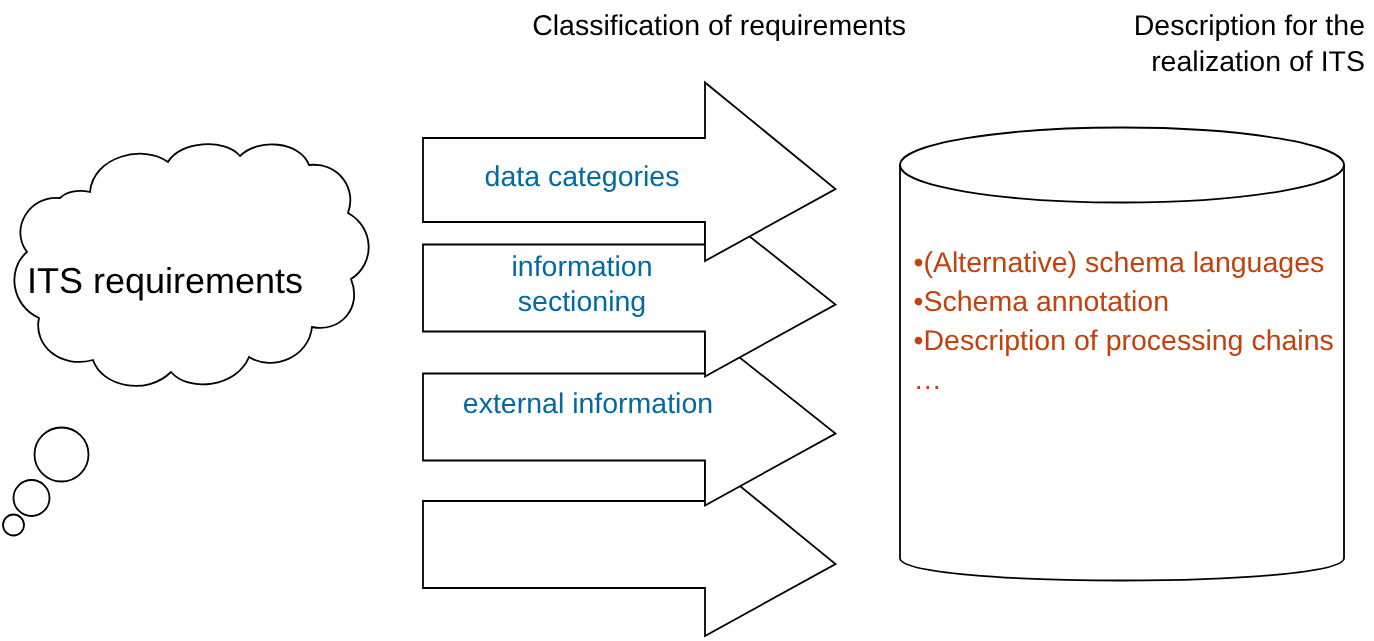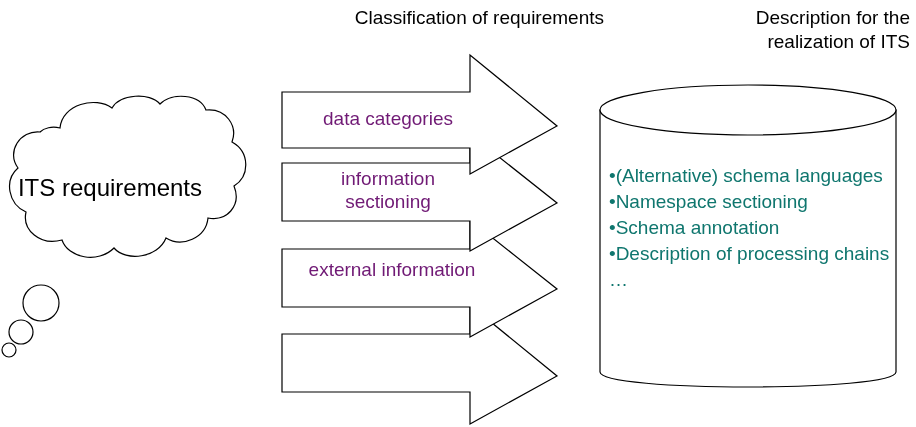--- a/index.html
+++ b/index.html
@@ -38,21 +38,21 @@
     fill: #ffffff;
     stroke: #000000;
     stroke-width: 1.2;
   }
 
   .lbl {
     position: absolute;
     text-align: center;
     font-size: 19px;
     line-height: 23px;
-    color: #701a75;
+    color: #0369a1;
     white-space: pre-line;
   }
   #cloud-text {
     position: absolute;
     left: 4px;
     top: 174px;
     width: 212px;
     text-align: center;
     font-size: 24px;
     color: #000000;
@@ -62,21 +62,21 @@
   #arrow-label-2 { left: 284px; top: 258px; width: 216px; }
   #arrow-label-3 { left: 284px; top: 343px; width: 216px; }
 
   #db-list {
     position: absolute;
     left: 609px;
     top: 163px;
     width: 288px;
     font-size: 19px;
     line-height: 26px;
-    color: #0f766e;
+    color: #c2410c;
   }
   #db-list .bullet-line { white-space: normal; }
 </style>
 </head>
 <body>
 
 <div id="canvas">
 
   <div class="hdr" id="hdr-classification">Classification of requirements</div>
 
@@ -131,19 +131,18 @@
   <div class="lbl" id="arrow-label-0">data categories</div>
 
   <div class="lbl" id="arrow-label-1">information
 sectioning</div>
 
   <div class="lbl" id="arrow-label-2">external information</div>
 
 
   <div id="db-list">
     <div class="bullet-line">•(Alternative) schema languages</div>
-    <div class="bullet-line">•Namespace sectioning</div>
     <div class="bullet-line">•Schema annotation</div>
     <div class="bullet-line">•Description of processing chains</div>
     <div class="bullet-line">…</div>
   </div>
 
 </div>
 
 </body></html>

